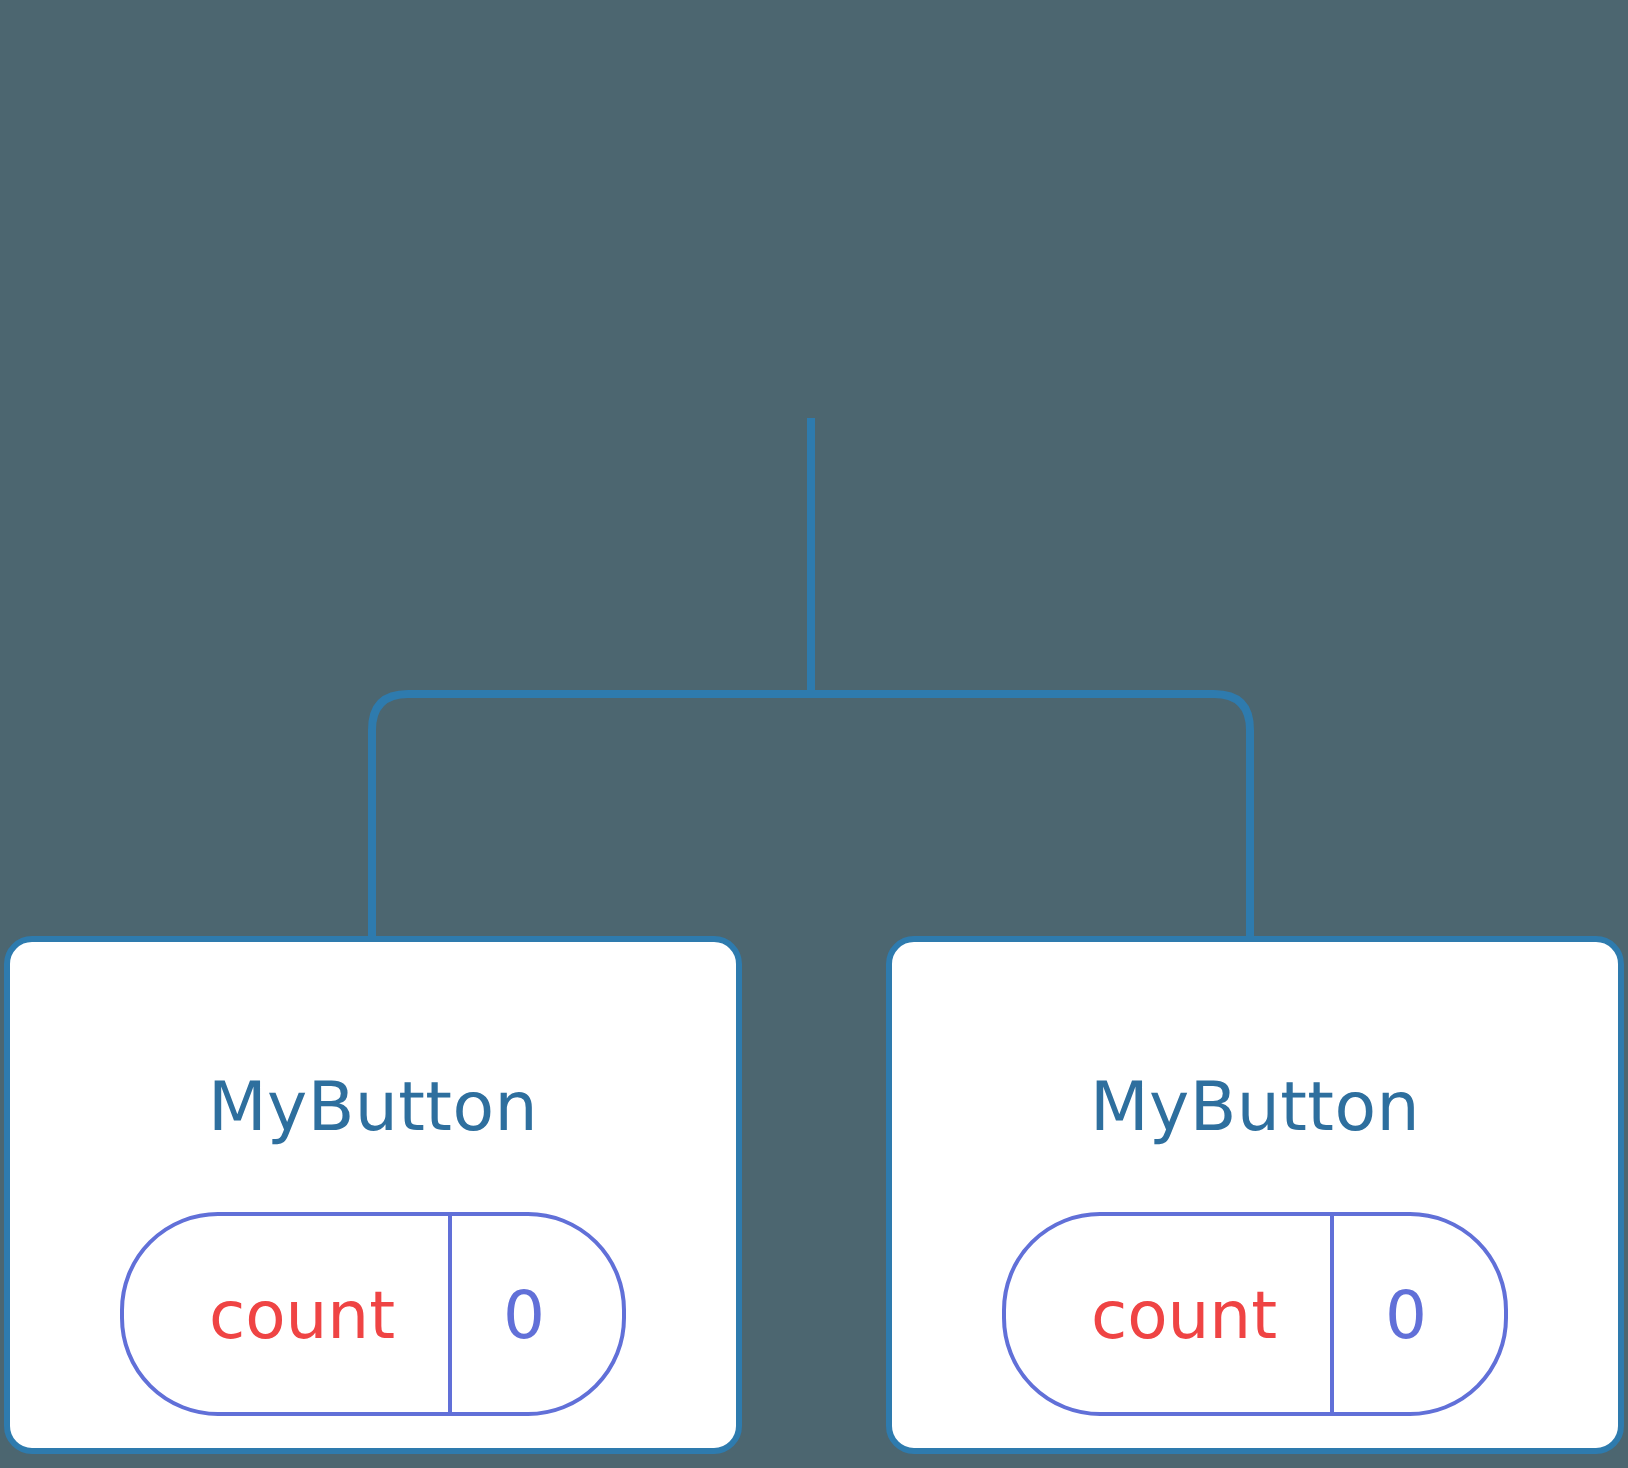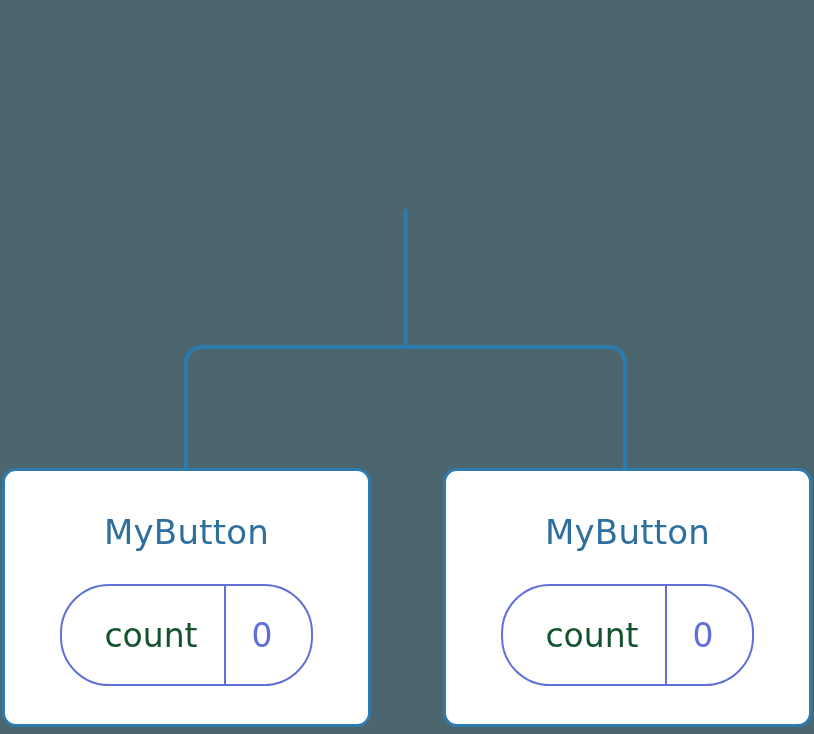--- a/index.html
+++ b/index.html
@@ -60,42 +60,42 @@
   #node-root .node-title {
     font-size: 36px;
   }
 
   
   .node-leaf {
     top: 468px;
     width: 369px;
     height: 259px;
     justify-content: flex-start;
-    padding-top: 44px;
+    padding-top: 66px;
   }
   #node-left  { left: 2px; }
   #node-right { left: 443px; }
 
   
   .state-pill {
     margin-top: 35px;
     display: flex;
     align-items: stretch;
     height: 98px;
     border: 2px solid #6170d8;
     border-radius: 49px;
     background: #ffffff;
     overflow: hidden;
   }
   .pill-key {
     display: flex;
     align-items: center;
     justify-content: center;
     padding: 0 26px 0 42px;
-    color: #14532d;
+    color: #ef4444;
     font-size: 33px;
     line-height: 1;
     white-space: nowrap;
   }
   .pill-divider {
     width: 2px;
     background: #6170d8;
     flex: 0 0 auto;
   }
   .pill-value {

